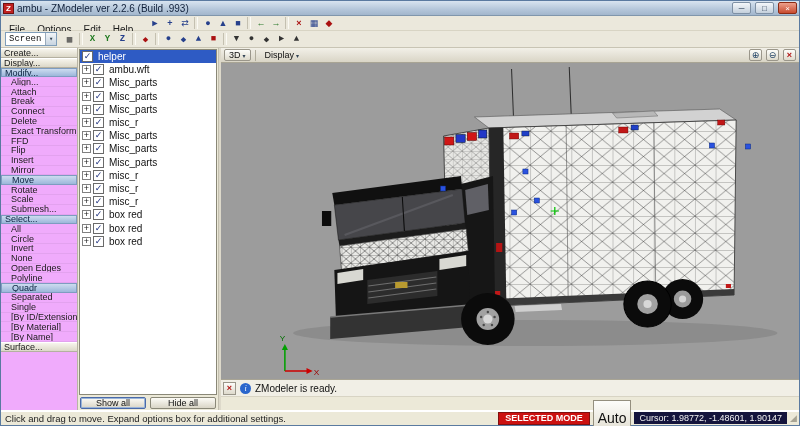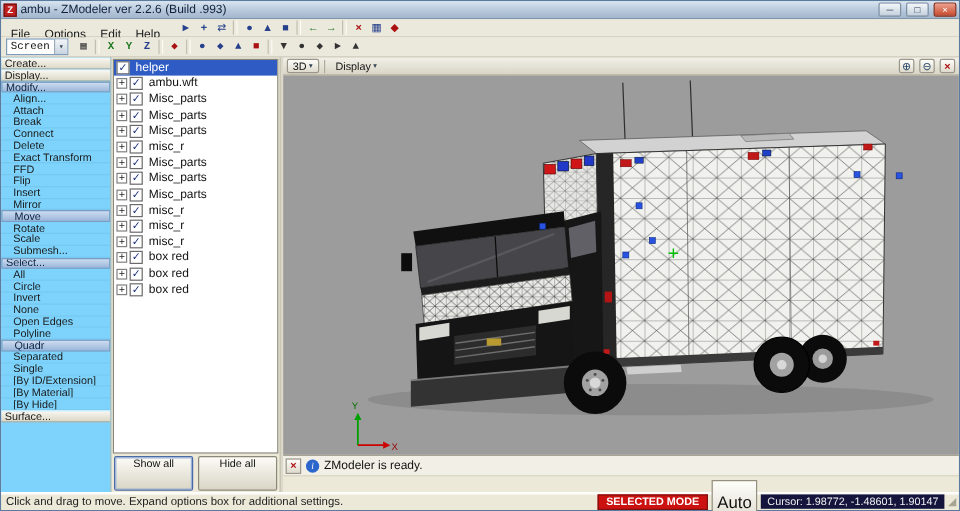--- a/index.html
+++ b/index.html
@@ -19,35 +19,35 @@
   .toolbar-icons{display:flex;align-items:center;margin-left:8px;}
   .tb-icon{width:15px;height:13px;display:inline-flex;align-items:center;justify-content:center;font-size:9px;cursor:default;}
   .tb-icon.sep{width:4px;height:12px;border-left:1px solid #c4c0b0;border-right:1px solid #fbfaf4;margin:0 2px;}
   .toolbar2{height:17px;flex:none;display:flex;align-items:center;background:#ebe8dc;border-bottom:1px solid #c8c4b4;padding-left:4px;gap:2px;font-family:Liberation Mono, monospace;}
   .combo{width:52px;height:14px;background:#fff;border:1px solid #7f9db9;display:flex;align-items:center;font-size:9px;padding-left:3px;color:#111;}
   .combo .arr{margin-left:auto;width:11px;height:12px;background:linear-gradient(#f2f5f8,#c8d4e0);border-left:1px solid #9ab;display:flex;align-items:center;justify-content:center;font-size:7px;color:#345;}
 
   
   .content{flex:1;display:flex;min-height:0;}
 
-  .cmd-panel{width:92px;flex:none;background:#7dd3fc;border-right:1px solid #b8b4a4;overflow:hidden;}
+  .cmd-panel{width:77px;flex:none;background:#f0abfc;border-right:1px solid #b8b4a4;overflow:hidden;}
   .cmd-item{display:flex;align-items:center;height:9.8px;font-size:9px;color:#1a1a1a;padding-left:10px;white-space:nowrap;overflow:hidden;border-bottom:1px solid rgba(0,0,0,0.05);}
   .cmd-item.header{padding-left:3px;background:linear-gradient(#f7f5ed,#dcd8c8);border-top:1px solid #fff;border-bottom:1px solid #b4b0a0;}
   .cmd-item.active{background:linear-gradient(#cddcf0,#9cb7da);border:1px solid #7e9cc0;color:#0c2240;}
 
   .tree-panel{width:140px;flex:none;display:flex;flex-direction:column;background:#ece9d8;min-height:0;}
   .tree-list{flex:1;margin:1px;background:#fff;border:1px solid #8a8878;overflow:hidden;}
   .tree-row{height:13.2px;display:flex;align-items:center;padding-left:2px;font-size:10px;color:#111;white-space:nowrap;}
   .tree-row.selected{background:#2e5bc4;}
   .tree-row.selected .tree-label{color:#fff;}
   .expander{width:9px;height:9px;flex:none;border:1px solid #808080;background:#fff;font-size:9px;line-height:7px;text-align:center;color:#222;margin-right:2px;}
   .checkbox{width:11px;height:11px;flex:none;border:1px solid #6a6a6a;background:#fff;display:flex;align-items:center;justify-content:center;margin-right:3px;}
   .check{font-size:9px;line-height:9px;color:#1c2f7c;}
   .tree-label{padding:0 2px;}
-  .tree-btn-row{height:31px;flex:none;display:flex;}
+  .tree-btn-row{height:14px;flex:none;display:flex;}
   .tree-btn{flex:1;margin:1px 2px;font-size:9px;line-height:11px;text-align:center;background:linear-gradient(#fcfbf6,#d9d5c6);border:1px solid #8a8878;border-radius:2px;color:#111;}
   .tree-btn.primary{border-color:#4a6aa8;box-shadow:inset 0 0 0 1px #9ab4d8;}
 
   .splitter{width:3px;flex:none;background:#ddd9ca;border-left:1px solid #c4c0b0;}
 
   .vp-col{flex:1;display:flex;flex-direction:column;min-width:0;min-height:0;}
   .vp-header{height:15px;flex:none;display:flex;align-items:center;background:linear-gradient(#f2f0e8,#d9d5c6);border-bottom:1px solid #a8a494;padding:0 3px;gap:4px;font-size:9px;color:#111;}
   .vp-btn{display:flex;align-items:center;gap:2px;padding:0 4px;height:12px;background:linear-gradient(#fdfdfa,#dedac c);background:linear-gradient(#fdfdfa,#dedacc);border:1px solid #9a968a;border-radius:2px;}
   .vp-btn .arr{font-size:6px;color:#345;}
   .vp-sep{width:1px;height:11px;background:#b0ac9c;}
@@ -163,21 +163,21 @@
         <div class="cmd-item sub">Circle</div>
         <div class="cmd-item sub">Invert</div>
         <div class="cmd-item sub">None</div>
         <div class="cmd-item sub">Open Edges</div>
         <div class="cmd-item sub">Polyline</div>
         <div class="cmd-item sub active">Quadr</div>
         <div class="cmd-item sub">Separated</div>
         <div class="cmd-item sub">Single</div>
         <div class="cmd-item sub">[By ID/Extension]</div>
         <div class="cmd-item sub">[By Material]</div>
-        <div class="cmd-item sub">[By Hide]</div>
+        <div class="cmd-item sub">[By Name]</div>
         <div class="cmd-item header">Surface...</div>
       </div>
 
     <div class="tree-panel">
       <div class="tree-list">
 
       <div class="tree-row selected no-expander">
 
             <span class="checkbox">
               <span class="check">✓</span>

